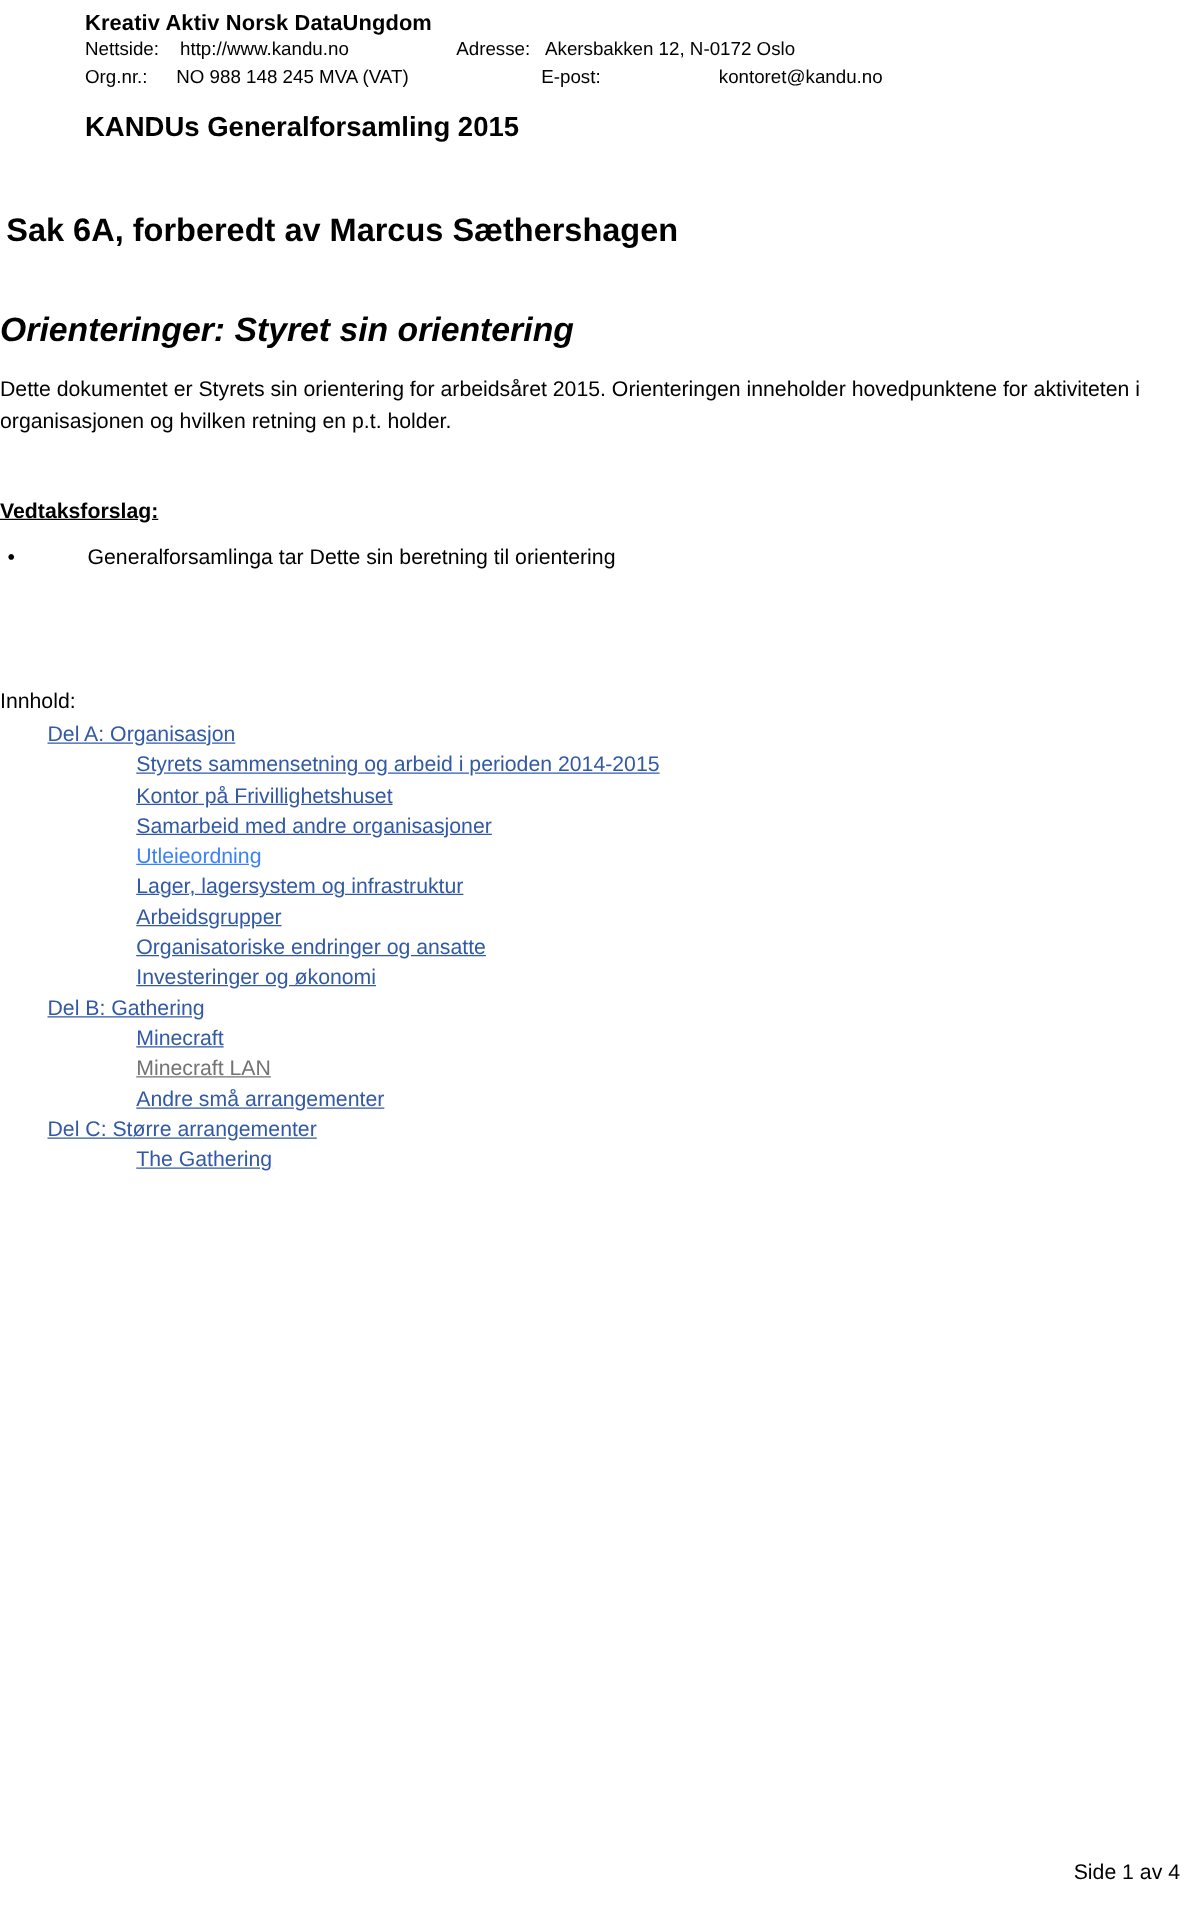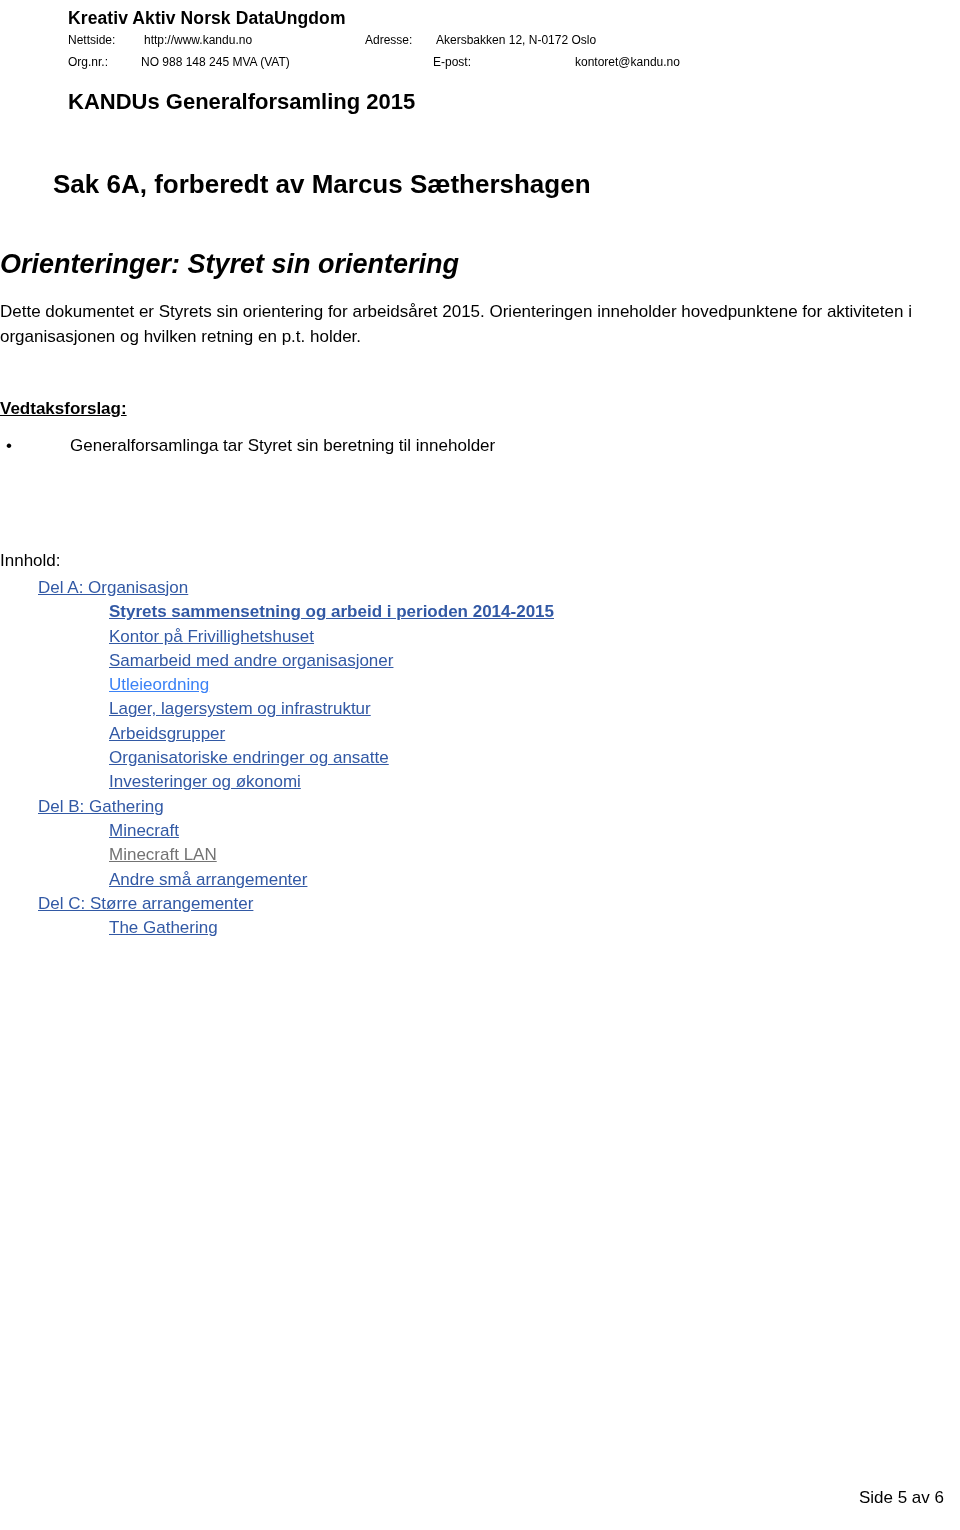--- a/index.html
+++ b/index.html
@@ -34,21 +34,21 @@
   .letterhead-org {
     font-size: 17.5px;
     font-weight: bold;
     letter-spacing: 0.1px;
     line-height: 21px;
     white-space: nowrap;
   }
   .letterhead-row {
     position: relative;
     height: 22px;
-    font-size: 12px;
+    font-size: 15px;
     line-height: 22px;
     white-space: nowrap;
   }
   .lh-col-a { position: absolute; left: 0px; top: 0px; }
   .lh-col-b { position: absolute; left: 297px; top: 0px; }
   .lh-col-c { position: absolute; left: 367px; top: 0px; }
   .lh-col-d { position: absolute; left: 507px; top: 0px; }
 
   
   .doc {
@@ -69,21 +69,20 @@
   }
 
   .case-heading {
     position: absolute;
     left: 5px;
     top: 168px;
     font-size: 26px;
     font-weight: bold;
     line-height: 32px;
     white-space: nowrap;
-    margin-left: 48px;
   }
 
   .section-heading {
     position: absolute;
     left: 0px;
     top: 247px;
     font-size: 27px;
     font-weight: bold;
     font-style: italic;
     line-height: 34px;
@@ -208,43 +207,43 @@
 
     <div class="section-heading">Orienteringer: Styret sin orientering</div>
 
     <div class="intro-paragraph">Dette dokumentet er Styrets sin orientering for arbeidsåret 2015. Orienteringen inneholder hovedpunktene for aktiviteten i organisasjonen og hvilken retning en p.t. holder.</div>
 
     <div class="proposal-heading">Vedtaksforslag:</div>
 
     <ul class="proposal-list">
       <li class="proposal-item">
         <span class="proposal-bullet">•</span>
-        <span>Generalforsamlinga tar Styret sin beretning til inneholder</span>
+        <span>Generalforsamlinga tar Dette sin beretning til orientering</span>
       </li>
     </ul>
 
     <div class="toc-label">Innhold:</div>
 
     <ul class="toc" id="toc-list">
         <li class="toc-entry level-1"><span class="toc-link" style="color: rgb(50, 89, 165);">Del A: Organisasjon</span></li>
-        <li class="toc-entry level-2"><span class="toc-link" style="color: rgb(50, 89, 165); font-weight: bold;">Styrets sammensetning og arbeid i perioden 2014-2015</span></li>
+        <li class="toc-entry level-2"><span class="toc-link" style="color: rgb(50, 89, 165);">Styrets sammensetning og arbeid i perioden 2014-2015</span></li>
         <li class="toc-entry level-2"><span class="toc-link" style="color: rgb(50, 89, 165);">Kontor på Frivillighetshuset</span></li>
         <li class="toc-entry level-2"><span class="toc-link" style="color: rgb(50, 89, 165);">Samarbeid med andre organisasjoner</span></li>
         <li class="toc-entry level-2"><span class="toc-link" style="color: #3b82f6;">Utleieordning</span></li>
         <li class="toc-entry level-2"><span class="toc-link" style="color: rgb(50, 89, 165);">Lager, lagersystem og infrastruktur</span></li>
         <li class="toc-entry level-2"><span class="toc-link" style="color: rgb(50, 89, 165);">Arbeidsgrupper</span></li>
         <li class="toc-entry level-2"><span class="toc-link" style="color: rgb(50, 89, 165);">Organisatoriske endringer og ansatte</span></li>
         <li class="toc-entry level-2"><span class="toc-link" style="color: rgb(50, 89, 165);">Investeringer og økonomi</span></li>
         <li class="toc-entry level-1"><span class="toc-link" style="color: rgb(50, 89, 165);">Del B: Gathering</span></li>
         <li class="toc-entry level-2"><span class="toc-link" style="color: rgb(50, 89, 165);">Minecraft</span></li>
         <li class="toc-entry level-2"><span class="toc-link" style="color: #737373;">Minecraft LAN</span></li>
         <li class="toc-entry level-2"><span class="toc-link" style="color: rgb(50, 89, 165);">Andre små arrangementer</span></li>
         <li class="toc-entry level-1"><span class="toc-link" style="color: rgb(50, 89, 165);">Del C: Større arrangementer</span></li>
         <li class="toc-entry level-2"><span class="toc-link" style="color: rgb(50, 89, 165);">The Gathering</span></li>
       </ul>
 
   </div>
 
   <div class="footer">
-    <span>Side 5 av 6</span>
+    <span>Side 1 av 4</span>
   </div>
 
 </div>
 
 </body></html>

